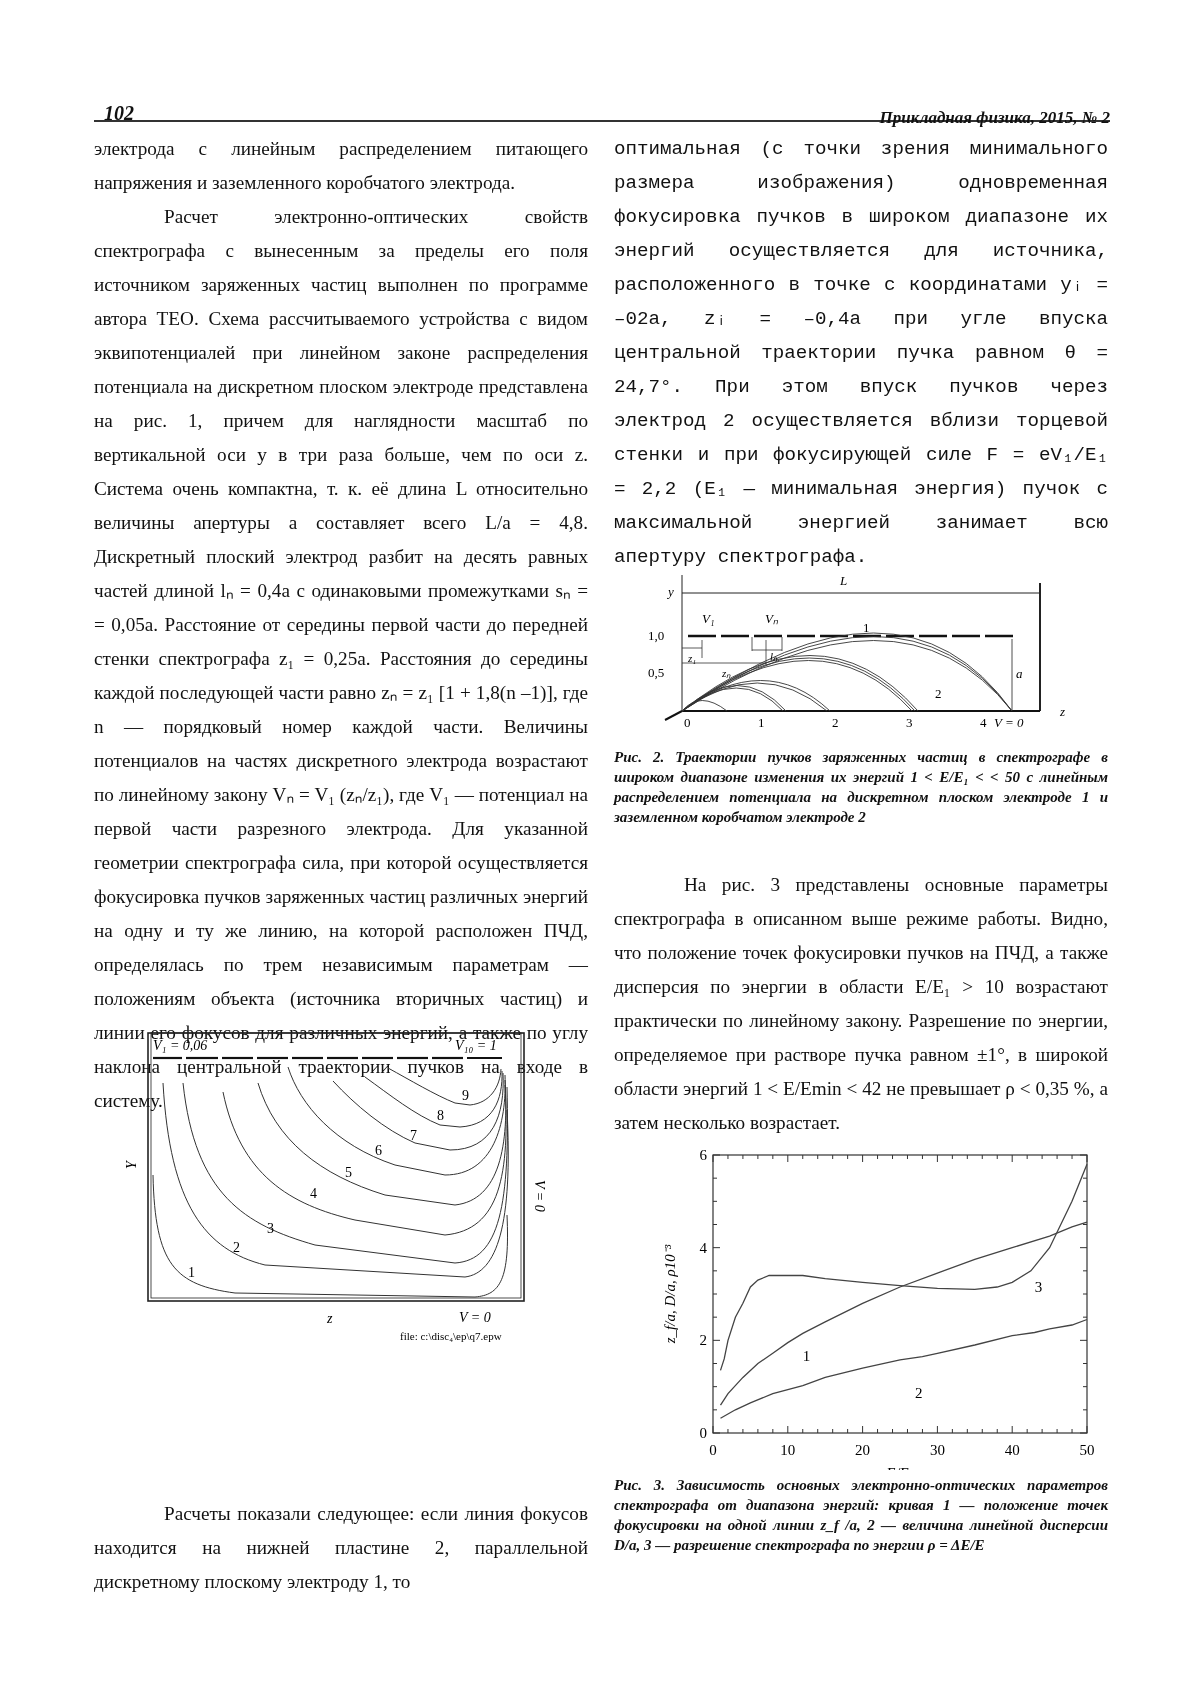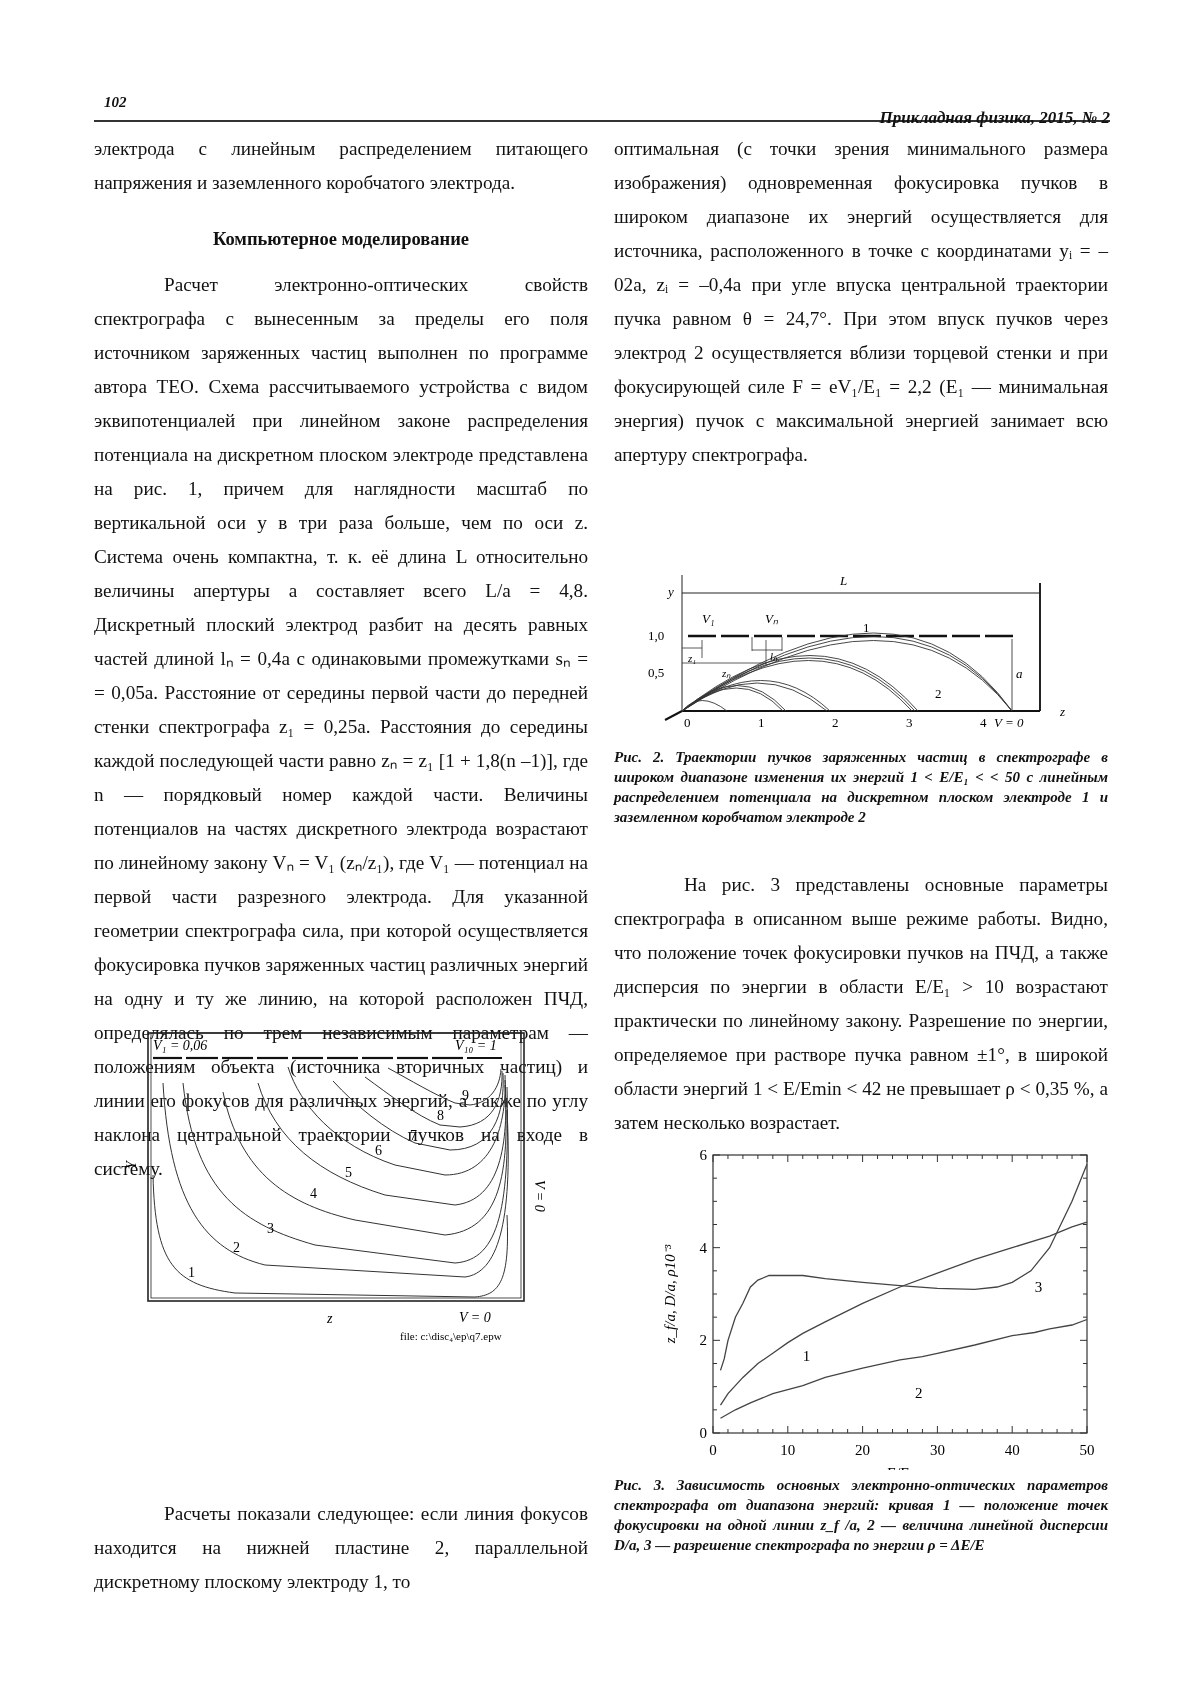--- a/index.html
+++ b/index.html
@@ -1,38 +1,37 @@
 <!DOCTYPE html>
 <html><head>
 <meta charset="utf-8">
 <style>
   html, body { margin:0; padding:0; background:#fff; }
   body { width:1200px; height:1698px; position:relative; font-family:"Liberation Serif", serif; color:#111; overflow:hidden; }
   .header { position:absolute; left:94px; top:88px; width:1016px; height:32px; border-bottom:2px solid #333; }
-  .page-num { position:absolute; left:10px; top:6px; font-size:15px; font-weight:bold; font-style:italic; }
+  .page-num { position:absolute; left:10px; top:14px; font-size:20px; font-weight:bold; font-style:italic; }
   .journal { position:absolute; right:0; top:20px; font-size:17px; font-weight:bold; font-style:italic; }
   .col { position:absolute; width:494px; font-size:19.2px; line-height:34px; text-align:justify; }
   .col p { margin:0; }
   .indent { text-indent:70px; }
   .heading { text-align:center; font-weight:bold; font-size:18.5px; margin:22px 0 12px !important; }
   .caption { font-weight:bold; font-style:italic; font-size:15px; line-height:20px; text-align:justify; }
   .fig { position:absolute; }
   svg text { font-family:"Liberation Serif", serif; }
 </style>
 </head>
 <body>
 
 <div class="header">
   <span class="page-num">102</span>
   <span class="journal">Прикладная физика, 2015, № 2</span>
 </div>
 
 <div class="col" style="left:94px; top:132px;">
   <p>электрода с линейным распределением питающего напряжения и заземленного коробчатого электрода.</p>
-  <p class="heading">Компьютерное моделирование</p>
   <p class="indent">Расчет электронно-оптических свойств спектрографа с вынесенным за пределы его поля источником заряженных частиц выполнен по программе автора ТЕО. Схема рассчитываемого устройства с видом эквипотенциалей при линейном законе распределения потенциала на дискретном плоском электроде представлена на рис. 1, причем для наглядности масштаб по вертикальной оси y в три раза больше, чем по оси z. Система очень компактна, т. к. её длина L относительно величины апертуры a составляет всего L/a = 4,8. Дискретный плоский электрод разбит на десять равных частей длиной lₙ = 0,4a с одинаковыми промежутками sₙ = = 0,05a. Расстояние от середины первой части до передней стенки спектрографа z₁ = 0,25a. Расстояния до середины каждой последующей части равно zₙ = z₁ [1 + 1,8(n –1)], где n — порядковый номер каждой части. Величины потенциалов на частях дискретного электрода возрастают по линейному закону Vₙ = V₁ (zₙ/z₁), где V₁ — потенциал на первой части разрезного электрода. Для указанной геометрии спектрографа сила, при которой осуществляется фокусировка пучков заряженных частиц различных энергий на одну и ту же линию, на которой расположен ПЧД, определялась по трем независимым параметрам — положениям объекта (источника вторичных частиц) и линии его фокусов для различных энергий, а также по углу наклона центральной траектории пучков на входе в систему.</p>
 </div>
 
 <div class="fig" style="left:115px; top:1025px; width:440px; height:330px;">
   <svg width="440" height="330" viewBox="0 0 440 330">
 
     <rect x="33" y="8" width="376" height="268" fill="none" stroke="#222" stroke-width="1.6"></rect>
     <rect x="36" y="8" width="370" height="265" fill="none" stroke="#222" stroke-width="0.8"></rect>
 
     <g stroke="#111" stroke-width="2.2">
@@ -81,21 +80,21 @@
   </svg>
 </div>
 
 <div class="caption" style="position:absolute; left:94px; top:1362px; width:494px;">
 </div>
 
 <div class="col" style="left:94px; top:1497px;">
   <p class="indent">Расчеты показали следующее: если линия фокусов находится на нижней пластине 2, параллельной дискретному плоскому электроду 1, то</p>
 </div>
 
-<div class="col" style="left:614px; top:132px;">
+<div class="col" style="left:614px; top:132px;font-family:Liberation Mono, monospace;">
   <p>оптимальная (с точки зрения минимального размера изображения) одновременная фокусировка пучков в широком диапазоне их энергий осуществляется для источника, расположенного в точке с координатами yᵢ = –02a, zᵢ = –0,4a при угле впуска центральной траектории пучка равном θ = 24,7°. При этом впуск пучков через электрод 2 осуществляется вблизи торцевой стенки и при фокусирующей силе F = eV₁/E₁ = 2,2 (E₁ — минимальная энергия) пучок с максимальной энергией занимает всю апертуру спектрографа.</p>
 </div>
 
 <div class="fig" style="left:640px; top:565px; width:440px; height:180px;">
   <svg width="440" height="180" viewBox="0 0 440 180">
     <line x1="42" y1="10" x2="42" y2="146" stroke="#222" stroke-width="1"></line>
     <line x1="42" y1="28" x2="400" y2="28" stroke="#222" stroke-width="1"></line>
     <line x1="400" y1="18" x2="400" y2="146" stroke="#222" stroke-width="2"></line>
     <line x1="42" y1="146" x2="400" y2="146" stroke="#111" stroke-width="2"></line>
     <line x1="25" y1="155" x2="42" y2="146" stroke="#111" stroke-width="2"></line>

